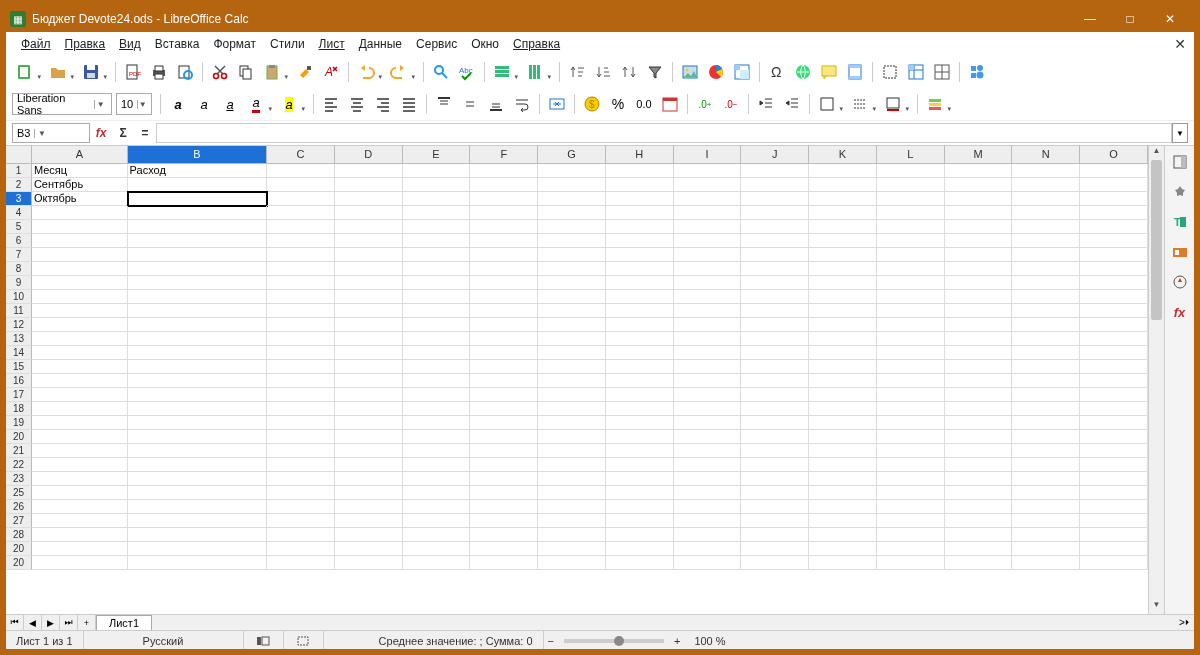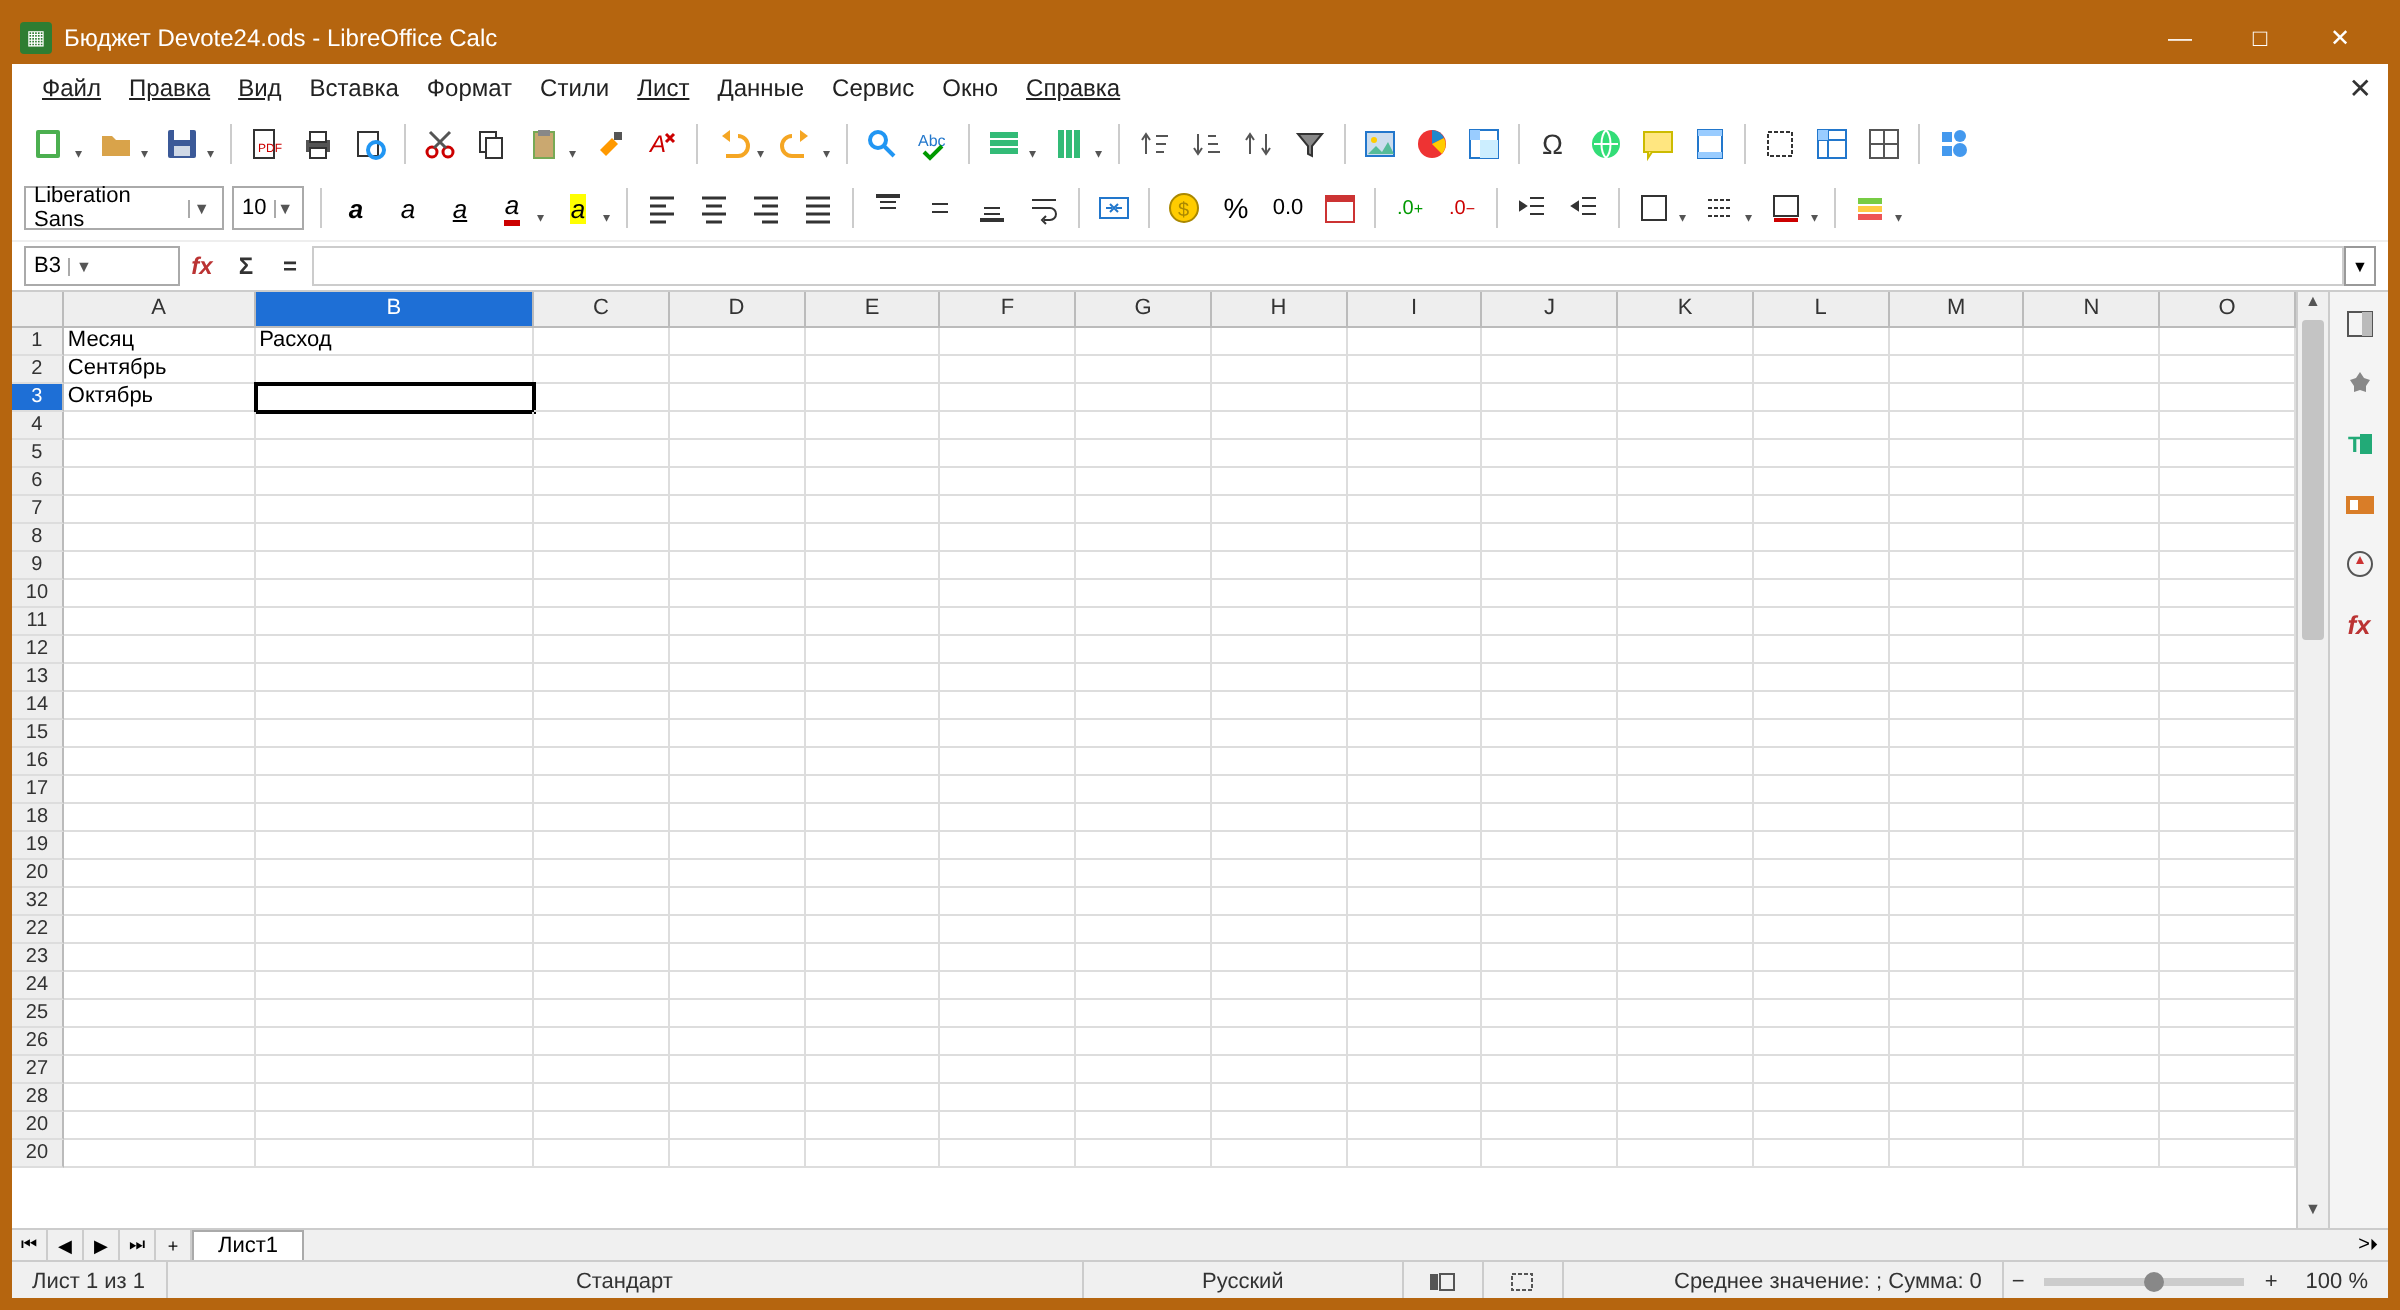--- a/index.html
+++ b/index.html
@@ -841,21 +841,21 @@
           <div class="cell" style="width: 68px;"></div>
           <div class="cell" style="width: 68px;"></div>
           <div class="cell" style="width: 68px;"></div>
           <div class="cell" style="width: 68px;"></div>
           <div class="cell" style="width: 68px;"></div>
           <div class="cell" style="width: 68px;"></div>
           <div class="cell" style="width: 68px;"></div>
           <div class="cell" style="width: 68px;"></div>
         </div>
         <div class="row">
-          <div class="row-h">32</div>
+          <div class="row-h">21</div>
           <div class="cell" style="width: 96px;"></div>
           <div class="cell" style="width: 140px;"></div>
           <div class="cell" style="width: 68px;"></div>
           <div class="cell" style="width: 68px;"></div>
           <div class="cell" style="width: 68px;"></div>
           <div class="cell" style="width: 68px;"></div>
           <div class="cell" style="width: 68px;"></div>
           <div class="cell" style="width: 68px;"></div>
           <div class="cell" style="width: 68px;"></div>
           <div class="cell" style="width: 68px;"></div>
@@ -878,38 +878,20 @@
           <div class="cell" style="width: 68px;"></div>
           <div class="cell" style="width: 68px;"></div>
           <div class="cell" style="width: 68px;"></div>
           <div class="cell" style="width: 68px;"></div>
           <div class="cell" style="width: 68px;"></div>
           <div class="cell" style="width: 68px;"></div>
           <div class="cell" style="width: 68px;"></div>
         </div>
         <div class="row">
           <div class="row-h">23</div>
-          <div class="cell" style="width: 96px;"></div>
-          <div class="cell" style="width: 140px;"></div>
-          <div class="cell" style="width: 68px;"></div>
-          <div class="cell" style="width: 68px;"></div>
-          <div class="cell" style="width: 68px;"></div>
-          <div class="cell" style="width: 68px;"></div>
-          <div class="cell" style="width: 68px;"></div>
-          <div class="cell" style="width: 68px;"></div>
-          <div class="cell" style="width: 68px;"></div>
-          <div class="cell" style="width: 68px;"></div>
-          <div class="cell" style="width: 68px;"></div>
-          <div class="cell" style="width: 68px;"></div>
-          <div class="cell" style="width: 68px;"></div>
-          <div class="cell" style="width: 68px;"></div>
-          <div class="cell" style="width: 68px;"></div>
-        </div>
-        <div class="row">
-          <div class="row-h">24</div>
           <div class="cell" style="width: 96px;"></div>
           <div class="cell" style="width: 140px;"></div>
           <div class="cell" style="width: 68px;"></div>
           <div class="cell" style="width: 68px;"></div>
           <div class="cell" style="width: 68px;"></div>
           <div class="cell" style="width: 68px;"></div>
           <div class="cell" style="width: 68px;"></div>
           <div class="cell" style="width: 68px;"></div>
           <div class="cell" style="width: 68px;"></div>
           <div class="cell" style="width: 68px;"></div>
@@ -1076,21 +1058,20 @@
   <div class="nav-btn">▶</div>
   <div class="nav-btn">⏭</div>
   <div class="nav-btn">+</div>
   <div class="tab">Лист1</div>
   <div class="spacer"></div>
   <div class="overflow">&gt;<span style="font-size:8px">⏵</span></div>
 </div>
 
 <div class="statusbar">
   <div class="cell-sb">Лист 1 из 1</div>
-  <div class="cell-sb flex" style="justify-content:center">Стандарт</div>
   <div class="cell-sb" style="width:160px;justify-content:center">Русский</div>
   <div class="cell-sb" style="width:40px;justify-content:center">
       <svg width="14" height="10">
         <rect x="1" y="1" width="4" height="8" fill="#555"></rect>
         <rect x="6" y="1" width="7" height="8" fill="none" stroke="#555"></rect>
       </svg>
     </div>
   <div class="cell-sb" style="width:40px;justify-content:center">
       <svg width="12" height="10">
         <rect x="1" y="1" width="10" height="8" fill="none" stroke="#555" stroke-dasharray="2 1"></rect>

